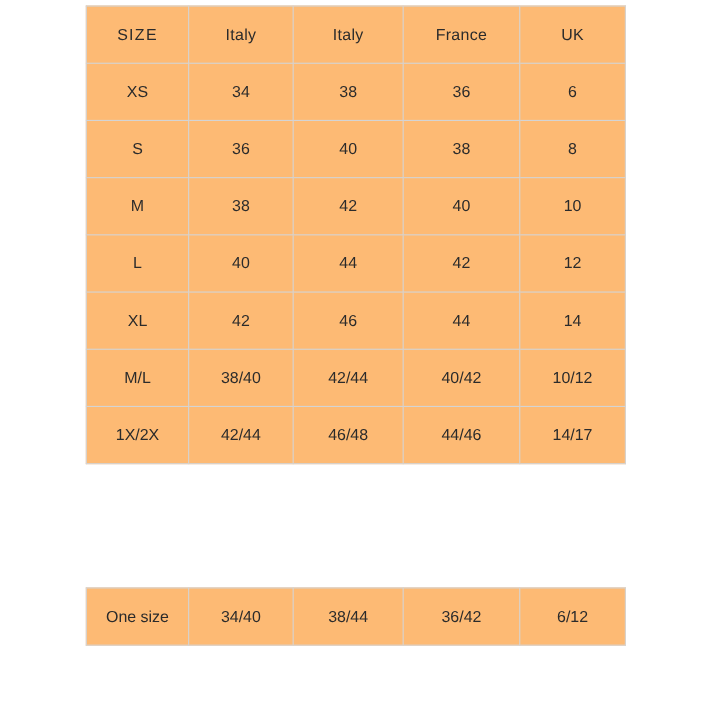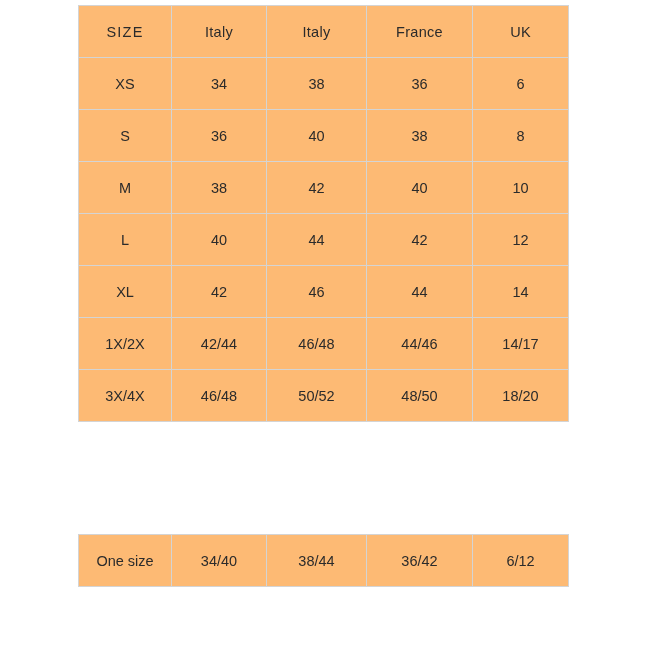--- a/index.html
+++ b/index.html
@@ -127,32 +127,32 @@
           <td class="val-col">12</td>
         </tr>
         <tr>
           <td class="label-col">XL</td>
           <td class="val-col">42</td>
           <td class="val-col">46</td>
           <td class="val-col">44</td>
           <td class="val-col">14</td>
         </tr>
         <tr>
+          <td class="label-col">M/L</td>
+          <td class="val-col">38/40</td>
+          <td class="val-col">42/44</td>
+          <td class="val-col">40/42</td>
+          <td class="val-col">10/12</td>
+        </tr>
+        <tr>
           <td class="label-col">1X/2X</td>
           <td class="val-col">42/44</td>
           <td class="val-col">46/48</td>
           <td class="val-col">44/46</td>
           <td class="val-col">14/17</td>
-        </tr>
-        <tr>
-          <td class="label-col">3X/4X</td>
-          <td class="val-col">46/48</td>
-          <td class="val-col">50/52</td>
-          <td class="val-col">48/50</td>
-          <td class="val-col">18/20</td>
         </tr>
       </tbody>
     </table>
   </div>
 
   <div class="table-wrap" id="extra-table-wrap">
     <table class="size-table" id="extra-table">
       <colgroup>
         <col class="c0">
           <col class="c1">

